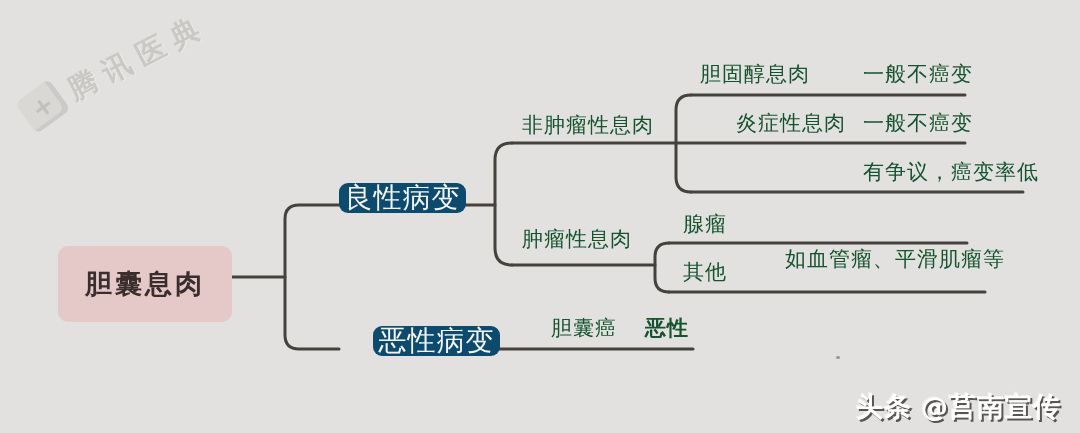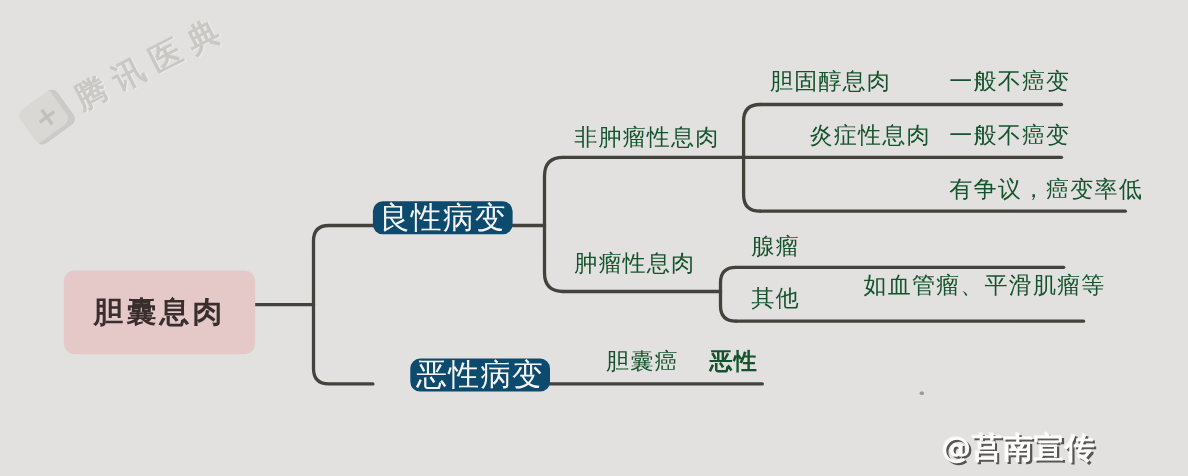--- a/index.html
+++ b/index.html
@@ -114,16 +114,17 @@
 
   <div class="node-label lbl-r5a">其他</div>
   <div class="node-label lbl-r5b">如血管瘤、平滑肌瘤等</div>
 
   <div class="node-label lbl-r6a">胆囊癌</div>
   <div class="node-label lbl-r6b">恶性</div>
 
   <div class="speck"></div>
 
   <div class="wm-br">
+    <span>头条</span>
     <span>@莒南宣传</span>
   </div>
 
 </div>
 
 </body></html>

